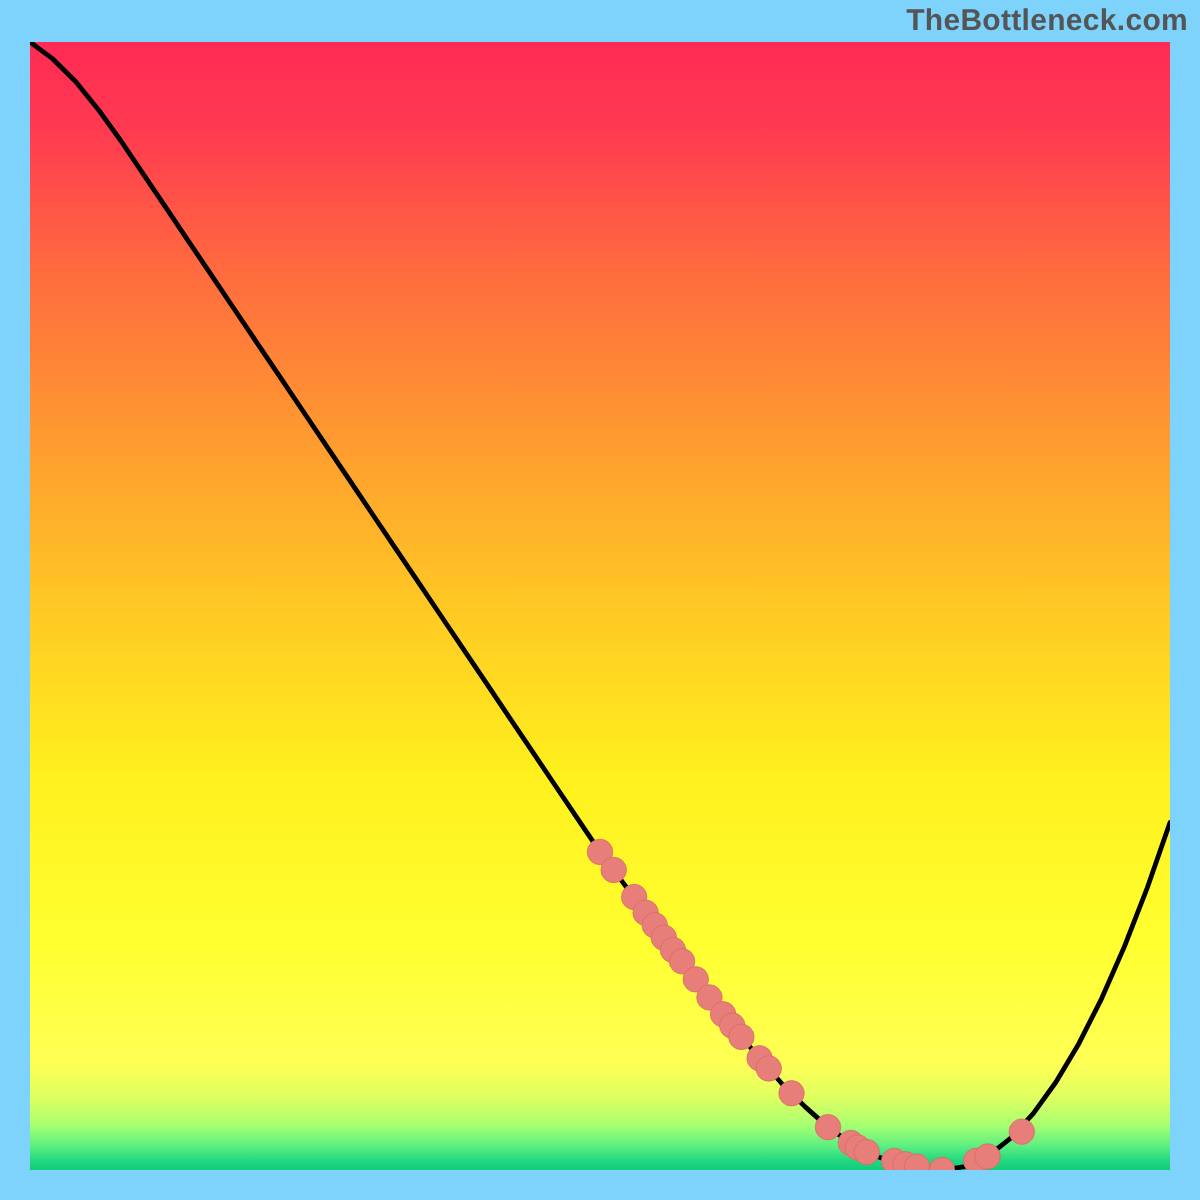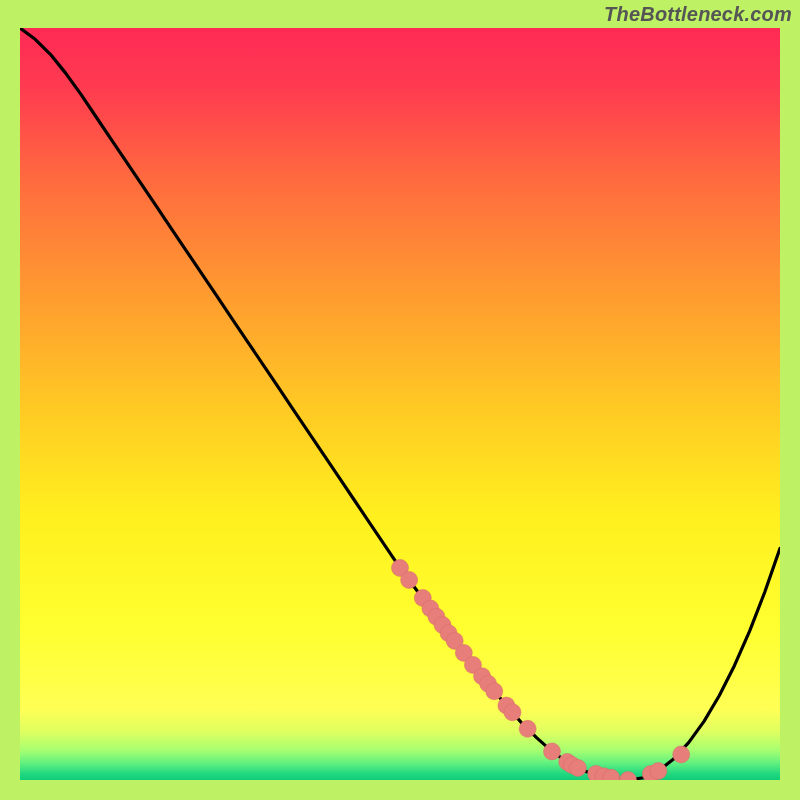--- a/index.html
+++ b/index.html
@@ -1,17 +1,17 @@
 <!DOCTYPE html>
 <html><head>
 <meta charset="utf-8">
 <style>
   * { margin: 0; padding: 0; box-sizing: border-box; }
   html, body { width: 800px; height: 800px; background: #000; overflow: hidden; }
-  .wrap { width: 800px; height: 800px; background: #bef264; position: relative; font-style: italic; }
+  .wrap { width: 800px; height: 800px; background: #7dd3fc; position: relative; }
   .header {
     position: absolute;
     top: 0; right: 0;
     height: 28px;
     display: flex; align-items: center; justify-content: flex-end;
     padding-right: 8px;
     font-family: Arial, Helvetica, sans-serif;
     font-size: 20px;
     font-weight: 600;
     color: #555;

